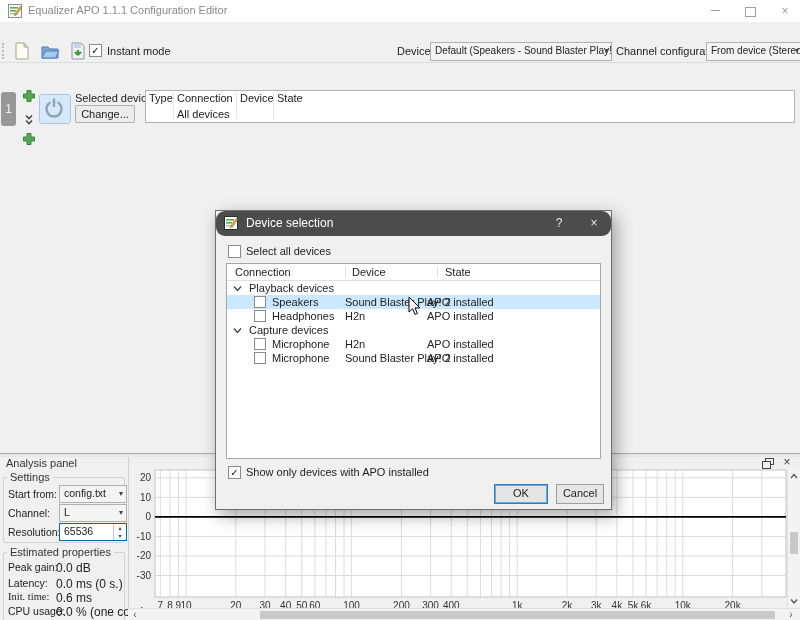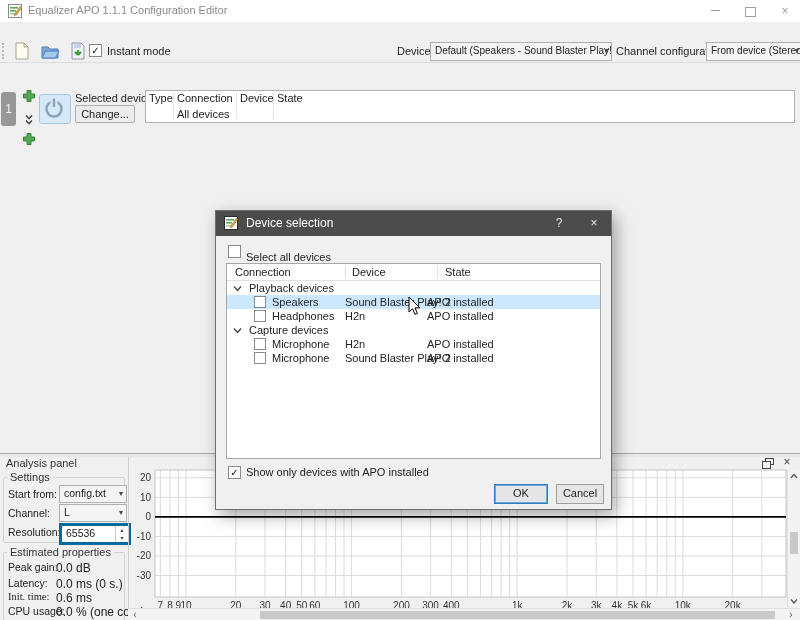--- a/index.html
+++ b/index.html
@@ -63,28 +63,28 @@
   #change-btn{position:absolute;left:75px;top:105px;width:58px;height:16px;background:#ececec;
               border:1px solid #aeaeae;border-radius:2px;text-align:center;line-height:16px;}
   #main-table{position:absolute;left:145px;top:90px;width:648px;height:31px;background:#fff;border:1px solid #b2b2b2;}
   #main-table .hdr{position:absolute;top:0;height:15px;line-height:15px;color:#222;}
   #main-table .vdiv{position:absolute;top:2px;height:26px;border-left:1px solid #e3e3e3;}
   #main-row-text{position:absolute;left:31px;top:16px;line-height:14px;color:#222;}
 
   
   #dialog{position:absolute;left:215px;top:210px;width:395px;height:298px;background:#f0f0f0;
           border:1px solid #6f6f6f;box-shadow:4px 6px 16px rgba(0,0,0,.35);z-index:20;}
-  #dlg-titlebar{position:absolute;left:0;top:0;width:100%;height:25px;background:#4c4c4c;}
+  #dlg-titlebar{position:absolute;left:0;top:0;width:100%;height:25px;background:#4c4c4c;border-radius:9px;}
   #dlg-icon{position:absolute;left:8px;top:5px;width:14px;height:14px;}
   #dlg-title{position:absolute;left:30px;top:5px;color:#fff;font-size:12px;}
   .dlg-tbtn{position:absolute;top:0;width:30px;height:25px;color:#e6e6e6;text-align:center;line-height:25px;font-size:12px;}
   #dlg-help{left:328px;}
   #dlg-close{left:363px;}
   #selall-cb{position:absolute;left:12px;top:34px;}
-  #selall-label{position:absolute;left:30px;top:40px;text-align:center;}
+  #selall-label{position:absolute;left:30px;top:34px;text-align:center;}
   #dlg-table{position:absolute;left:10px;top:52px;width:373px;height:194px;background:#fff;border:1px solid #a6a6a6;}
   #dlg-table .hrow{position:absolute;left:0;top:0;width:100%;height:16px;border-bottom:1px solid #e0e0e0;}
   #dlg-table .hcell{position:absolute;top:1px;line-height:14px;color:#222;}
   #dlg-table .hdiv{position:absolute;top:2px;height:12px;border-left:1px solid #e0e0e0;}
   .trow{position:absolute;left:0;width:100%;height:14px;}
   .trow.hl{background:#cce8ff;}
   .trow span{position:absolute;line-height:14px;white-space:nowrap;}
   .trow .cb{width:10px;height:10px;margin-top:1px;}
   #showonly-cb{position:absolute;left:12px;top:255px;}
   #showonly-label{position:absolute;left:30px;top:255px;}
@@ -100,21 +100,21 @@
   #an-title{position:absolute;left:6px;top:0;color:#333;}
   #an-float{position:absolute;left:762px;top:1px;width:12px;height:11px;}
   #an-close{position:absolute;left:781px;top:-2px;width:12px;height:14px;color:#444;font-size:12px;line-height:14px;text-align:center;}
   .groupbox{position:absolute;border:1px solid #d2d2d2;border-radius:2px;}
   .group-title{position:absolute;background:#f0f0f0;padding:0 3px;color:#333;}
   .an-label{position:absolute;color:#222;font-size:10.5px;}
   .an-value{position:absolute;color:#222;font-size:12px;white-space:nowrap;}
   .an-combo{position:absolute;width:62px;height:16px;background:#f4f4f4;border:1px solid #b0b0b0;
             line-height:15px;font-size:10.5px;padding-left:4px;}
   .an-combo .arr{position:absolute;right:3px;top:0;font-size:8px;color:#444;line-height:15px;}
-  #spinbox{position:absolute;width:62px;height:16px;background:#fff;border:3px solid #0369a1;
+  #spinbox{position:absolute;width:62px;height:16px;background:#fff;border:1px solid #0369a1;
            line-height:15px;font-size:10.5px;padding-left:4px;}
   #spin-btns{position:absolute;right:0;top:0;width:12px;height:16px;border-left:1px solid #c9c9c9;
              font-size:6px;color:#444;text-align:center;line-height:8px;}
   #vsep{position:absolute;left:128px;top:457px;height:163px;border-left:1px solid #cfcfcf;}
 
   
   .sb{position:absolute;background:#f3f3f3;}
   .sb-thumb{position:absolute;background:#c9c9c9;}
   .sb-arrow{position:absolute;color:#555;font-size:10px;text-align:center;}
   svg text{font-family:"Liberation Sans",sans-serif;}

